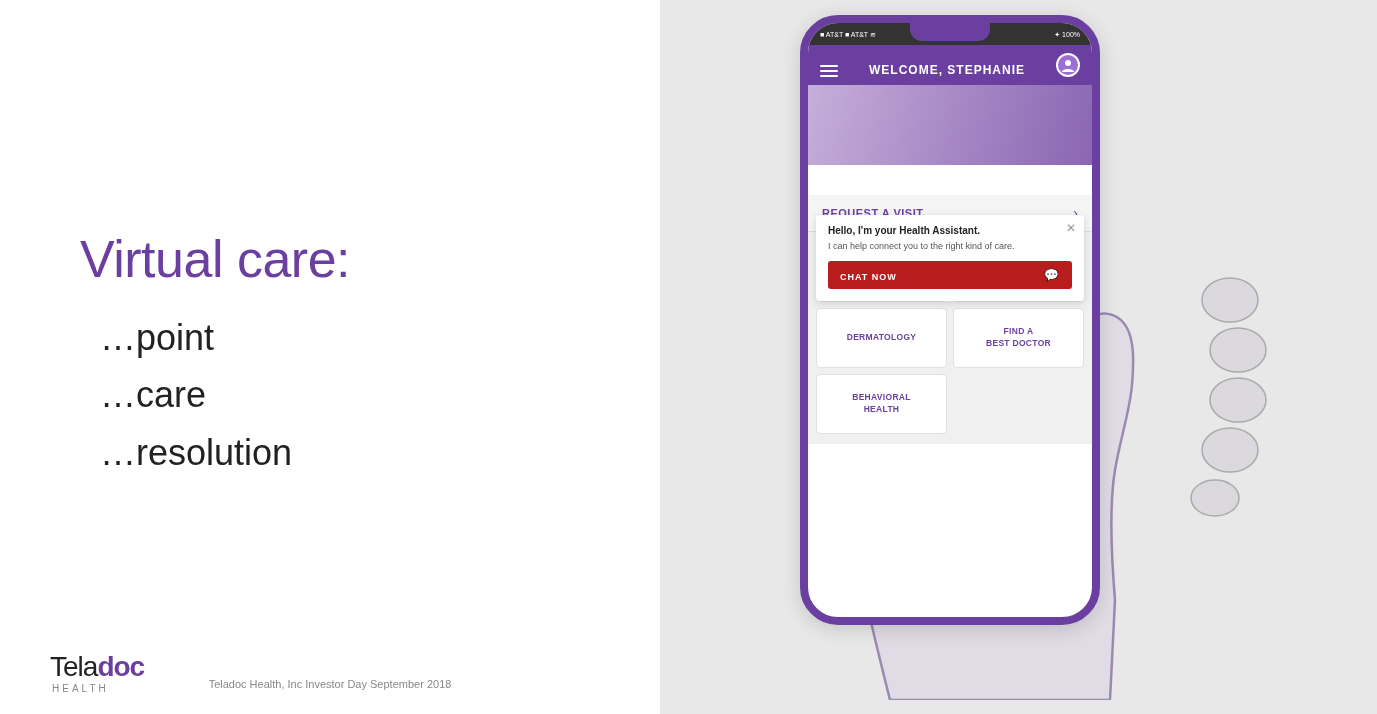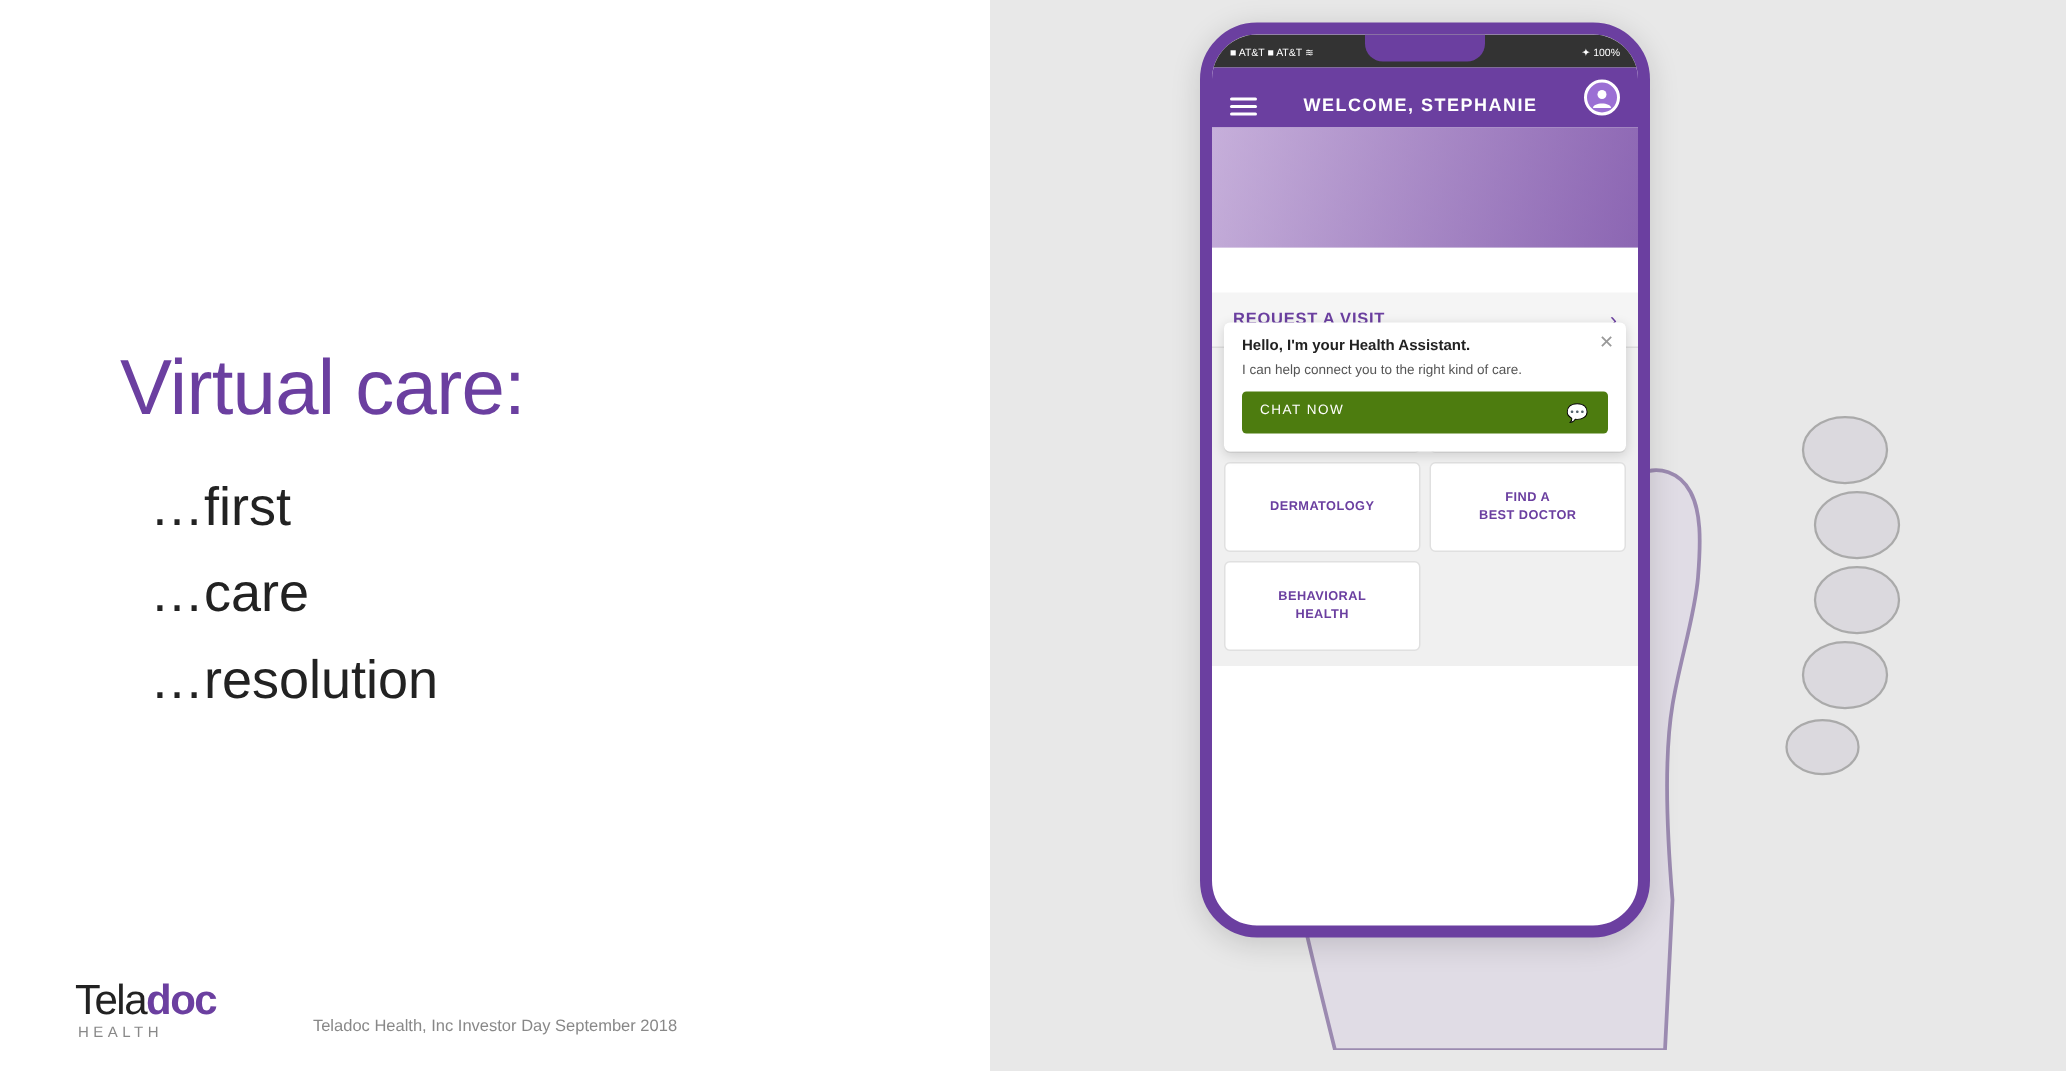--- a/index.html
+++ b/index.html
@@ -259,32 +259,32 @@
     }
 
     .chat-popup-text {
       font-size: 9px;
       color: #555;
       line-height: 1.4;
       margin-bottom: 8px;
     }
 
     .chat-now-btn {
-      background: #4d7c0f;
+      background: #b91c1c;
       color: #fff;
       border: none;
       border-radius: 3px;
       padding: 7px 12px;
       font-size: 9px;
-      font-weight: normal;
+      font-weight: bold;
       width: 100%;
       text-align: left;
       letter-spacing: 1px;
       display: flex;
-      align-items: flex-start;
+      align-items: flex-end;
       justify-content: space-between;
     }
 
     .chat-icon {
       font-size: 12px;
     }
 
     
     .phone-content {
       position: absolute;
@@ -349,21 +349,21 @@
       line-height: 1.4;
     }
   </style>
 </head>
 <body>
 
 <div class="left-panel">
   <h1 class="slide-title">Virtual care:</h1>
 
 
-  <p class="bullet-item">…first</p>
+  <p class="bullet-item">…point</p>
   <p class="bullet-item">…care</p>
   <p class="bullet-item">…resolution</p>
 
   <div class="logo-container">
     <div class="logo-text">
       <span class="tela">Tela</span><span class="doc">doc</span>
     </div>
     <div class="logo-health">HEALTH</div>
   </div>
 

